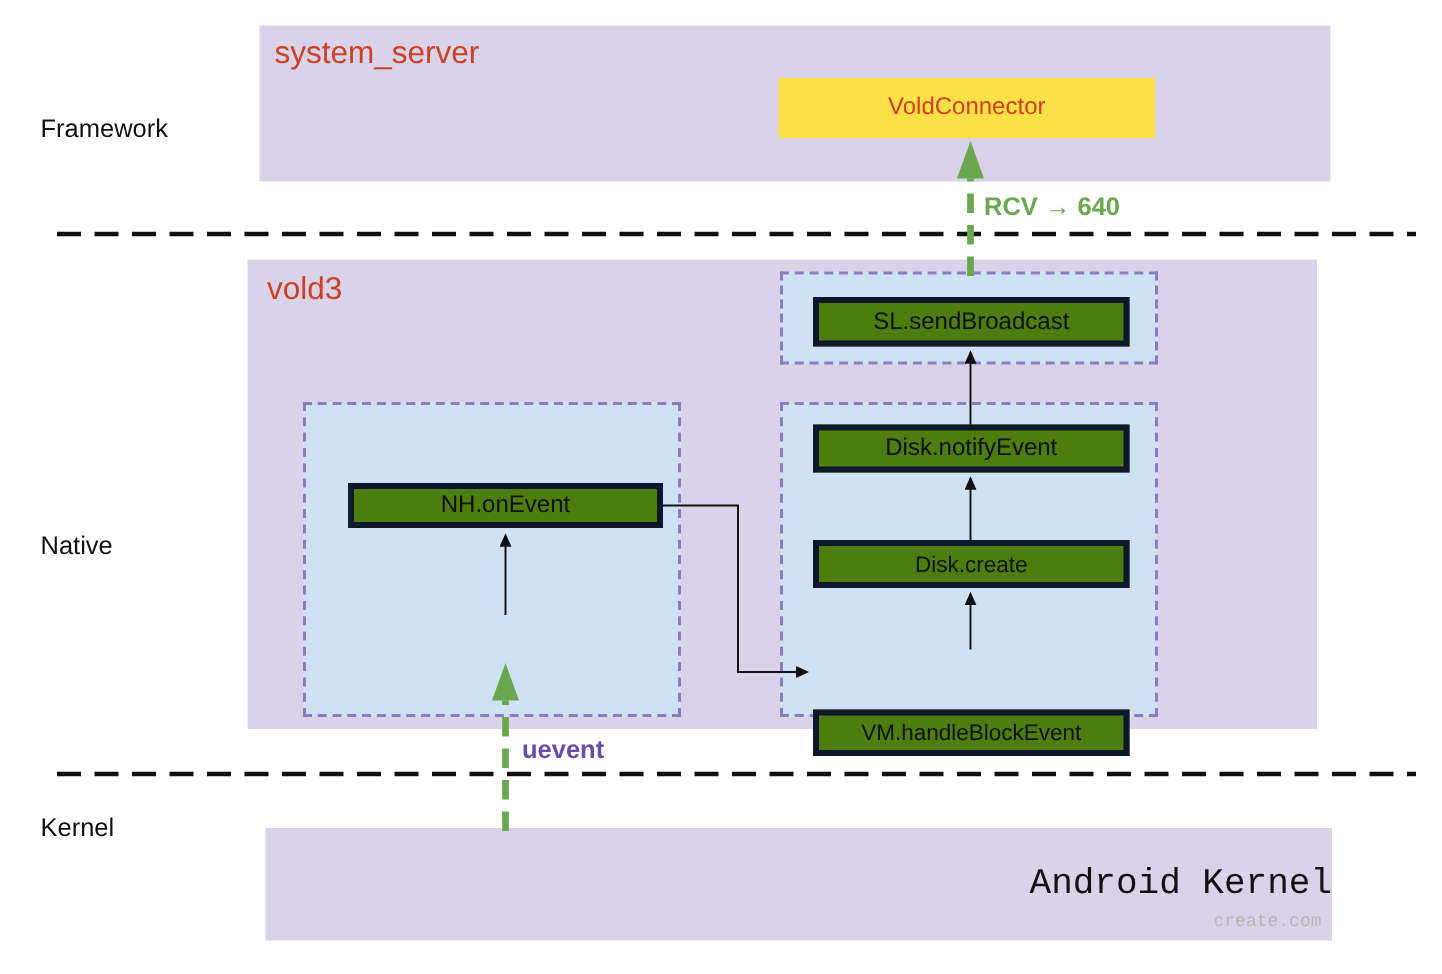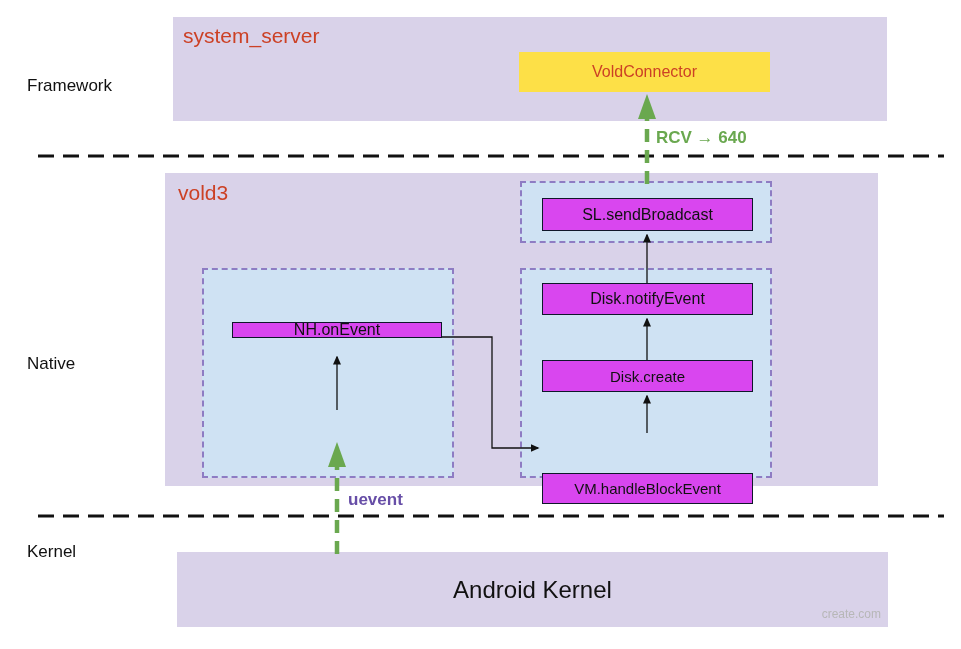--- a/index.html
+++ b/index.html
@@ -14,33 +14,33 @@
     position:absolute;background:#d9d2e9;
   }
   .process-title{
     position:absolute;color:#cc4125;font-size:21px;white-space:nowrap;
   }
   .group{
     position:absolute;background:#cfe2f3;border:2px dashed #8e7cc3;
     box-sizing:border-box;
   }
   .node{
-    position:absolute;background:#d946ef;border:1px solid #0f172a;
+    position:absolute;background:#4d7c0f;border:4px solid #0f172a;
     box-sizing:border-box;display:flex;align-items:center;justify-content:center;
     font-size:16px;color:#111;white-space:nowrap;
   }
   .node.big{font-size:15px;text-align:center;}
   .connector-node{
     position:absolute;background:#fde047;
     display:flex;align-items:center;justify-content:center;
     font-size:16px;color:#cc4125;white-space:nowrap;
   }
   .kernel-box{
     position:absolute;background:#d9d2e9;
-    display:flex;align-items:center;justify-content:center;
+    display:flex;align-items:center;justify-content:flex-end;font-family:Liberation Mono, monospace;
   }
   .kernel-title{font-size:24px;color:#111;white-space:nowrap;}
   .watermark{
     position:absolute;right:7px;bottom:6px;font-size:12px;color:#b7b7b7;
   }
   .edge-label{position:absolute;font-size:17px;font-weight:bold;white-space:nowrap;}
   .edge-label.green{color:#6aa84f;}
   .edge-label.purple{color:#674ea7;}
   svg.overlay{
     position:absolute;left:0;top:0;width:961px;height:649px;
@@ -60,21 +60,21 @@
   <div class="process-title" style="left:183px;top:24px;">system_server</div>
   <div class="connector-node" style="left:519px;top:52px;width:251px;height:40px;">VoldConnector</div>
 
   <div class="process-box" style="left:165px;top:173px;width:713px;height:313px;"></div>
   <div class="process-title" style="left:178px;top:181px;">vold3</div>
 
   <div class="group" style="left:520px;top:181px;width:252px;height:62px;"></div>
   <div class="node" style="left:542px;top:198px;width:211px;height:33px;">SL.sendBroadcast</div>
 
   <div class="group" style="left:202px;top:268px;width:252px;height:210px;"></div>
-  <div class="node" style="left:232px;top:322px;width:210px;height:16px;">NH.onEvent</div>
+  <div class="node" style="left:232px;top:322px;width:210px;height:30px;">NH.onEvent</div>
 
   <div class="group" style="left:520px;top:268px;width:252px;height:210px;"></div>
   <div class="node" style="left:542px;top:283px;width:211px;height:32px;">Disk.notifyEvent</div>
   <div class="node big" style="left:542px;top:360px;width:211px;height:32px;">Disk.create</div>
   <div class="node big" style="left:542px;top:433px;width:211px;height:31px;margin-top:40px;">VM.handleBlockEvent</div>
 
   <div class="kernel-box" style="left:177px;top:552px;width:711px;height:75px;">
     <span class="kernel-title">Android Kernel</span>
     <span class="watermark">create.com</span>
   </div>

